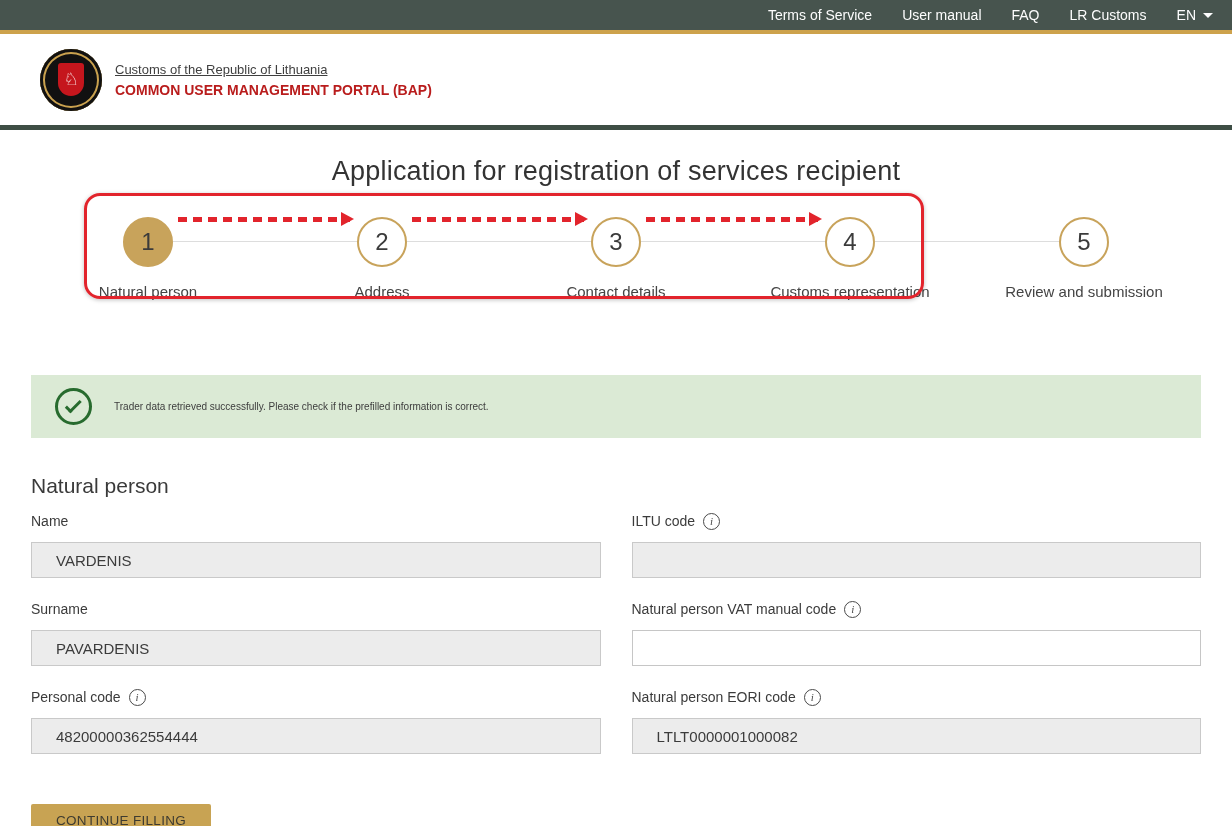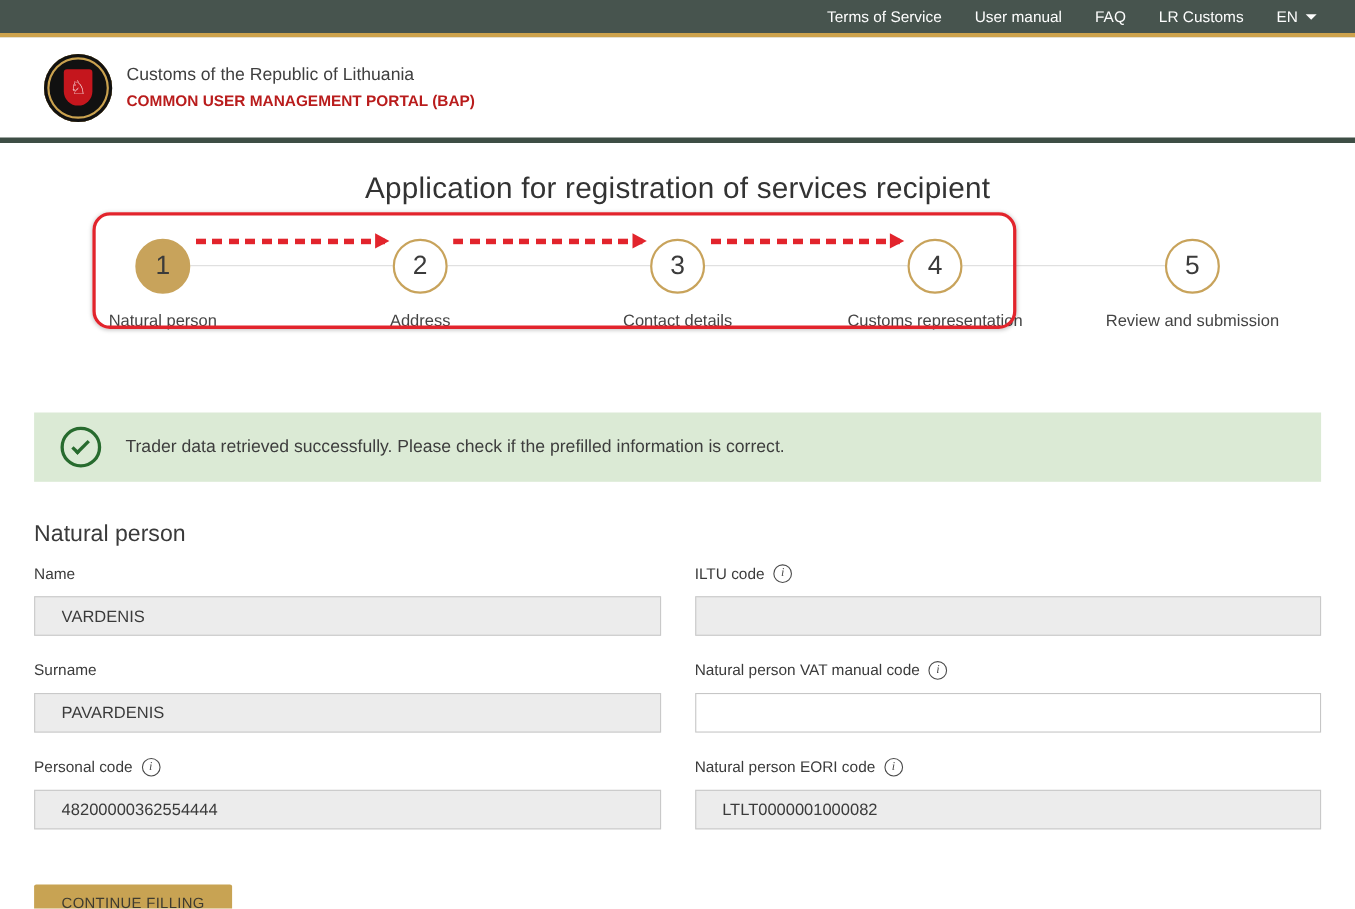--- a/index.html
+++ b/index.html
@@ -6,21 +6,21 @@
   html,body { margin:0; padding:0; background:#fff; }
   body {
     width:1232px; height:826px; overflow:hidden;
     font-family:"Liberation Sans","DejaVu Sans",sans-serif;
     color:#3b3b3b; font-size:14px;
   }
 
   
   .topbar {
     height:34px; background:#47544E; border-bottom:4px solid #CDA24C;
-    display:flex; justify-content:flex-end; align-items:center; padding-right:20px;
+    display:flex; justify-content:flex-end; align-items:center; padding-right:4px;
   }
   .topbar a, .topbar .lang {
     color:#fdfdfd; text-decoration:none; font-size:14px; padding:0 15px; cursor:pointer;
     display:flex; align-items:center; height:30px;
   }
   .caret {
     display:inline-block; margin-left:7px; width:0; height:0;
     border-left:5px solid transparent; border-right:5px solid transparent;
     border-top:5px solid #fdfdfd;
   }
@@ -34,21 +34,21 @@
     width:62px; height:62px; border-radius:50%; background:#111;
     box-shadow:inset 0 0 0 3px #111, inset 0 0 0 5px #caa24f;
     display:flex; align-items:center; justify-content:center; flex:0 0 auto;
   }
   .logo .shield {
     width:26px; height:33px; background:#c5161d; border-radius:3px 3px 13px 13px;
     display:flex; align-items:center; justify-content:center;
     color:#fff; font-size:17px; line-height:1;
   }
   .header-text { margin-left:13px; }
-  .header-text .org   { font-size:16px; color:#3f3f3f; margin-bottom:5px; }
+  .header-text .org   { font-size:13px; color:#3f3f3f; margin-bottom:5px;text-decoration:underline; }
   .header-text .portal{ font-size:14px;  color:#b91c1c; font-weight:bold; }
 
   
   .main { padding:0 31px; }
   h1.page-title { font-size:27px; font-weight:400; color:#333; margin:26px 0 6px 0; letter-spacing:0.2px;text-align:center; }
 
   
   .stepper { position:relative; height:170px; }
   .steps { display:flex; padding-top:0; }
   .step { width:20%; display:flex; flex-direction:column; align-items:center; position:relative; padding-top:24px; }
@@ -91,21 +91,21 @@
     padding:13px 20px 13px 24px; min-height:62px;
   }
   .check-circle {
     width:37px; height:37px; border-radius:50%; border:3px solid #276B2E;
     display:flex; align-items:center; justify-content:center; flex:0 0 auto; background:transparent;
   }
   .check-mark {
     width:16px; height:8px; border-left:3px solid #276B2E; border-bottom:3px solid #276B2E;
     transform:rotate(-45deg) translate(1px,-2px);
   }
-  .alert-text { margin-left:22px; font-size:16px; color:#3d3d3d; }
+  .alert-text { margin-left:22px; font-size:10px; color:#3d3d3d; }
 
   
   h2.section-title { font-size:21px; font-weight:400; color:#3a3a3a; margin:36px 0 14px 0; }
   .form-grid { display:grid; grid-template-columns:1fr 1fr; column-gap:31px; row-gap:22px; }
   .field-label { display:flex; align-items:center; font-size:14px; color:#3b3b3b; margin-bottom:12px; min-height:18px; }
   .info-icon {
     display:inline-flex; align-items:center; justify-content:center;
     width:17px; height:17px; border-radius:50%; border:1.6px solid #4a4a4a;
     font-size:11px; font-style:italic; font-family:"Liberation Serif",serif;
     color:#4a4a4a; margin-left:8px; cursor:pointer; flex:0 0 auto;

